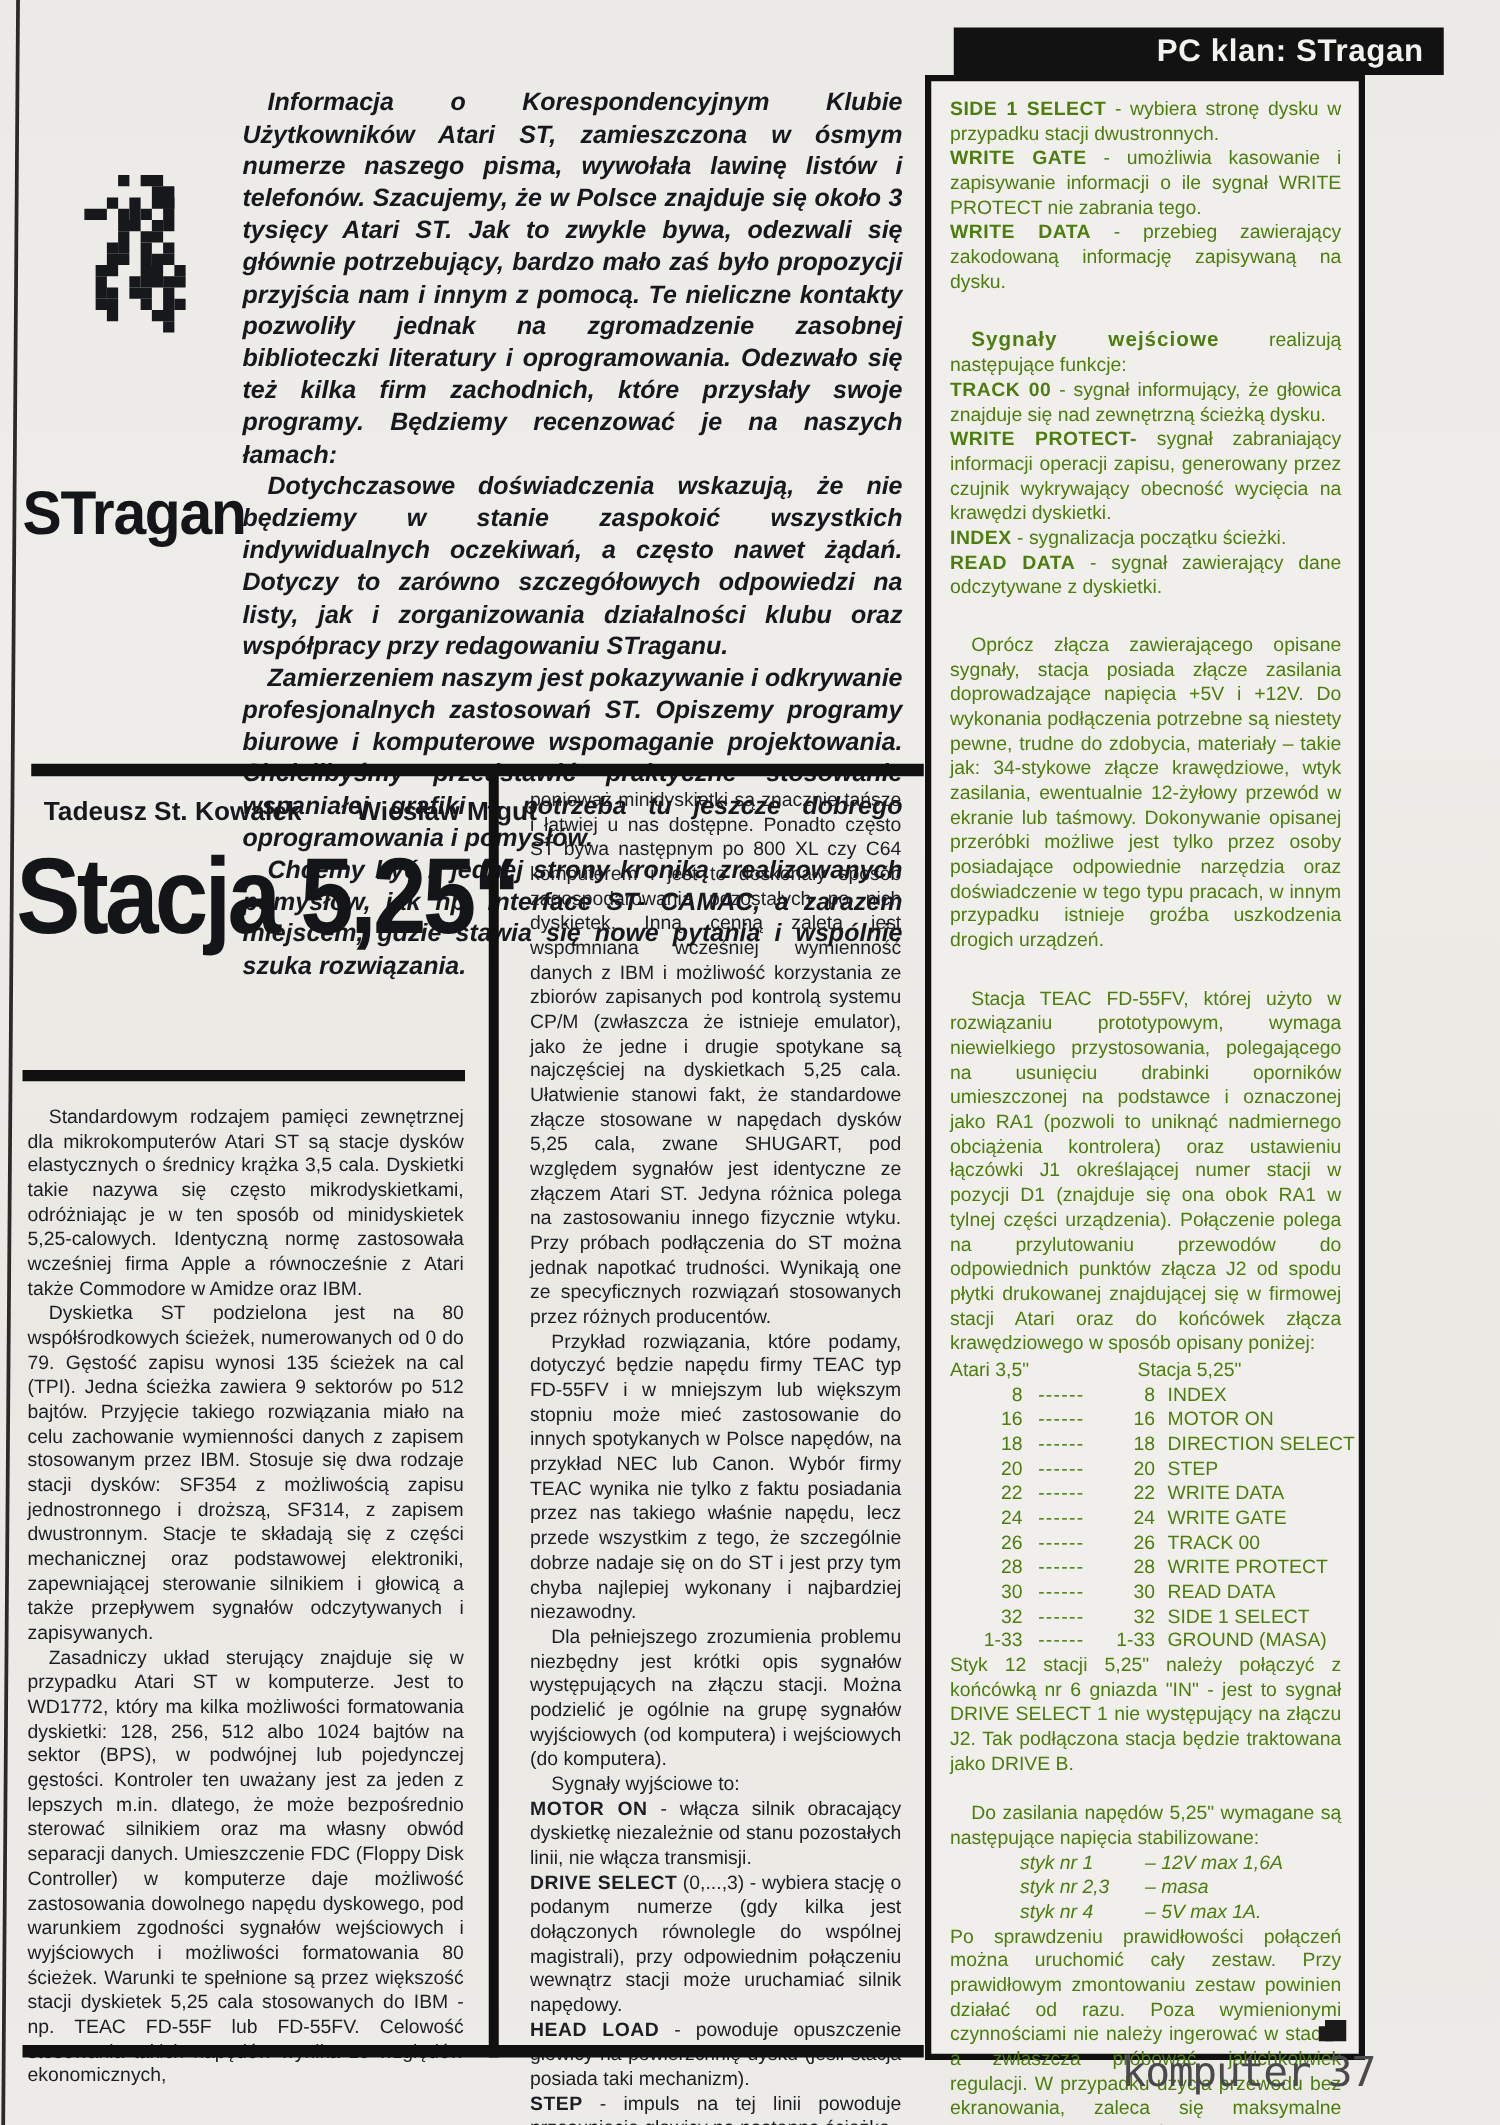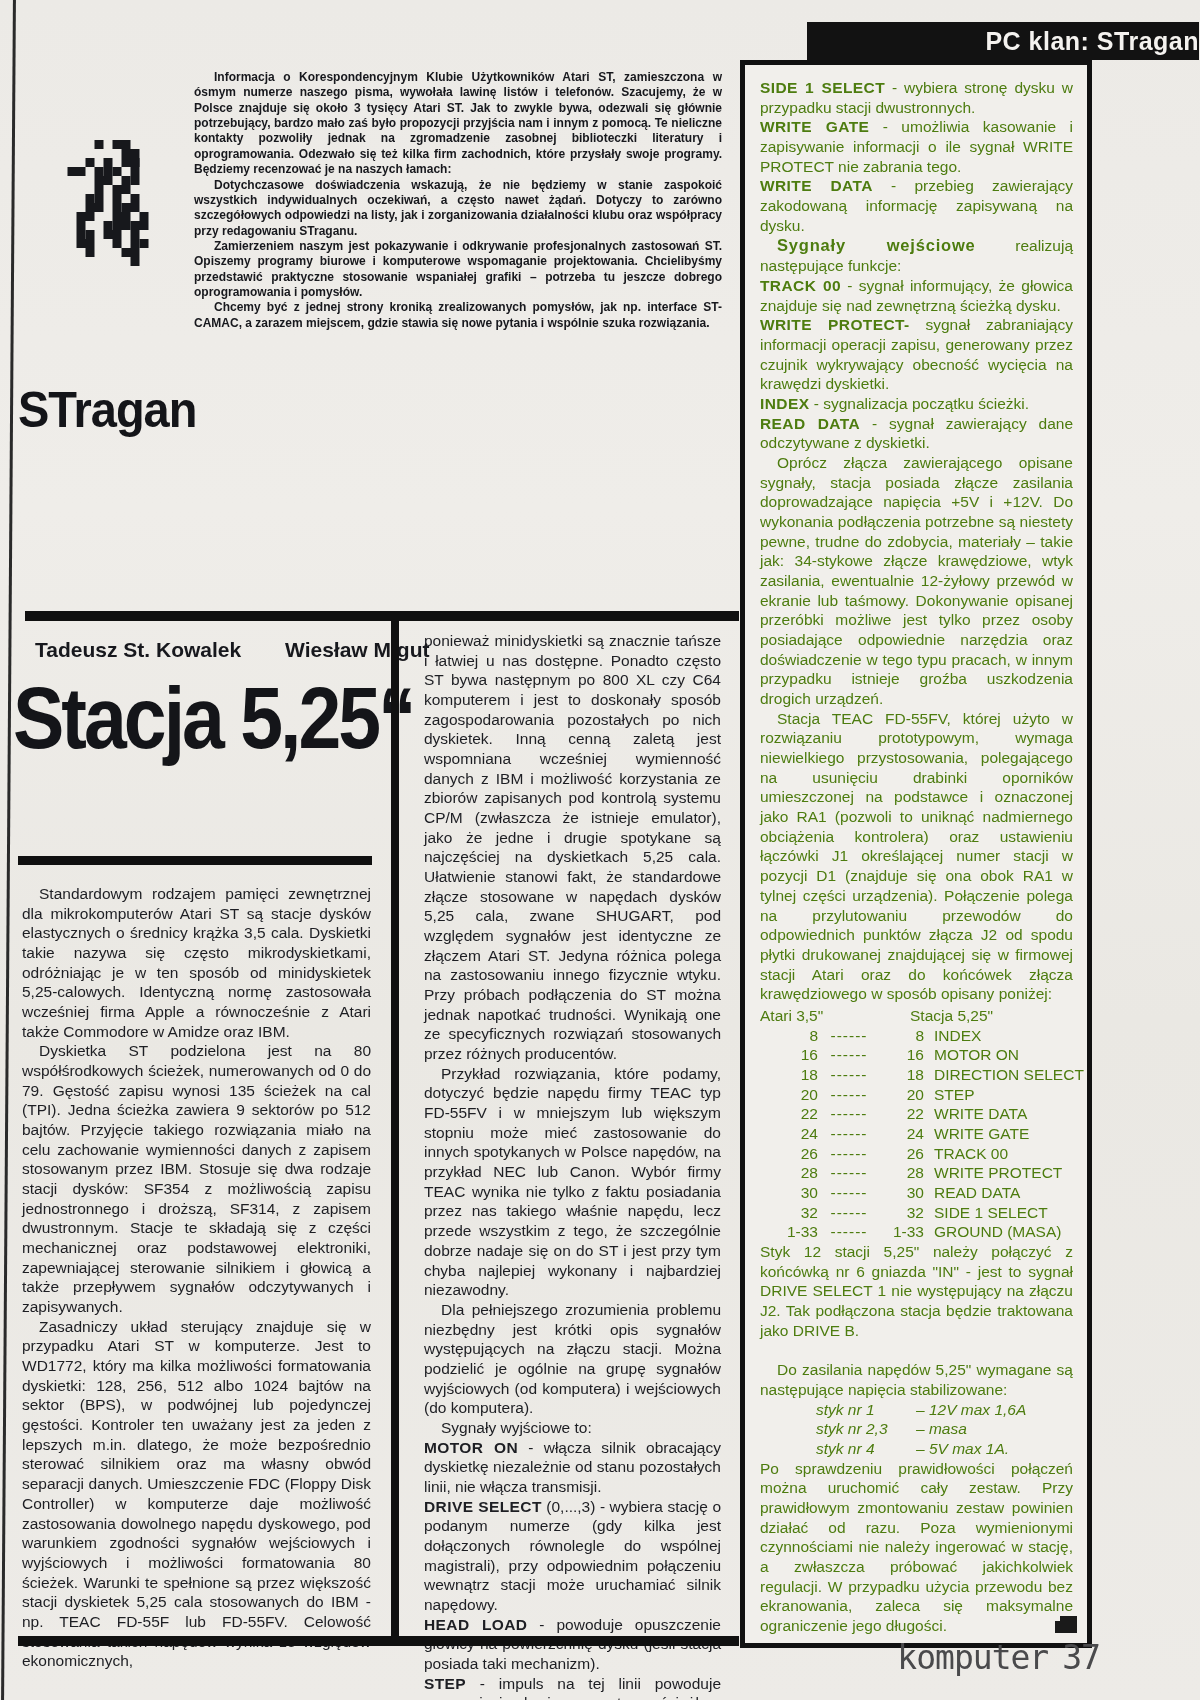--- a/index.html
+++ b/index.html
@@ -7,26 +7,26 @@
     position:relative; width:1200px; height:1700px; overflow:hidden;
     background:linear-gradient(180deg,#eceae6 0%,#efede9 30%,#eae8e3 60%,#edebe7 100%);
     font-family:"Liberation Sans","DejaVu Sans",sans-serif;
     color:#1b1c20;
   }
   .edge-line{position:absolute; left:7px; top:0; width:3px; height:1700px; background:#2a2a2a; transform:skewX(-0.4deg);}
   
   .kicker-bar{
     position:absolute; left:763px; top:22px; width:392px; height:38px;
     background:#121212; color:#f4f2ef; display:flex; align-items:center; justify-content:flex-end;
-    padding-right:0; box-sizing:border-box; font-weight:700; font-size:25px; letter-spacing:.5px;margin-left:44px;
+    padding-right:16px; box-sizing:border-box; font-weight:700; font-size:25px; letter-spacing:.5px;
   }
   
   .intro{
     position:absolute; left:194px; top:70px; width:528px;
-    font-weight:700; font-size:12px; line-height:1.28; text-align:justify; color:#17181d;
+    font-weight:700; font-size:20px; line-height:1.28; text-align:justify; color:#17181d;font-style:italic;
   }
   .intro p{margin:0;}
   .intro p.indent{text-indent:20px;}
   
   .logo-block{position:absolute; left:14px; top:130px; width:175px;}
   .logo-pix{display:block; margin:10px 0 0 44px;}
   .logo-word{
     position:absolute; left:4px; top:252px; font-weight:700; font-size:47px; letter-spacing:-1px; color:#141519;
     transform:scaleY(1.05);
   }
@@ -52,21 +52,21 @@
   .def b{font-weight:700; letter-spacing:.4px;}
   .sig-heading b{font-size:16.5px; letter-spacing:.8px;}
   
   .right-box{
     position:absolute; left:740px; top:60px; width:352px; height:1588px;
     border:5px solid #111; background:#f1efeb; box-sizing:border-box;
     padding:13px 14px 0 15px;
   }
   .right-box .inner{font-size:15.5px; line-height:1.27; text-align:justify; color:#4d7c0f;}
   .right-box p{margin:0;}
-  .right-box p.indent{text-indent:17px;}
+  .right-box p.indent{text-indent:17px;margin-top:27px;}
   
   .pin-head{display:flex; margin-top:2px;}
   .pin-head .ph1{width:150px;}
   .pin-head .ph2{}
   .pin-row{display:grid; grid-template-columns:58px 62px 44px auto; column-gap:0;}
   .pin-row .l{text-align:right;}
   .pin-row .d{text-align:center; letter-spacing:1px;}
   .pin-row .r{text-align:right;}
   .pin-row .lab{padding-left:10px; white-space:nowrap;}
   

